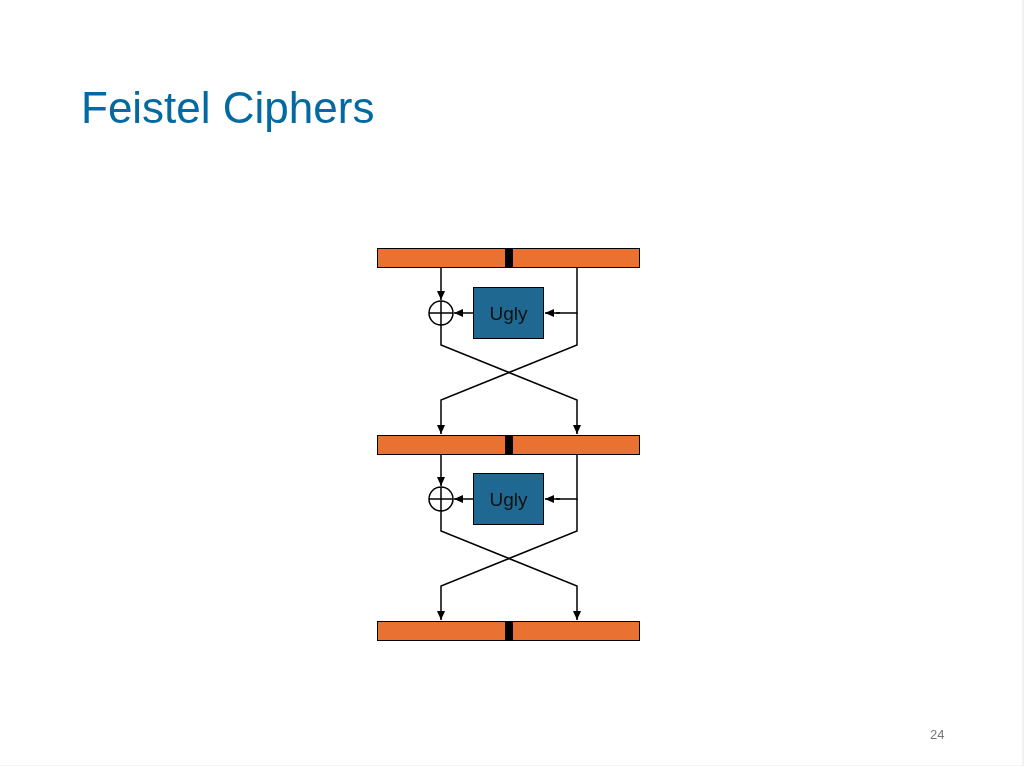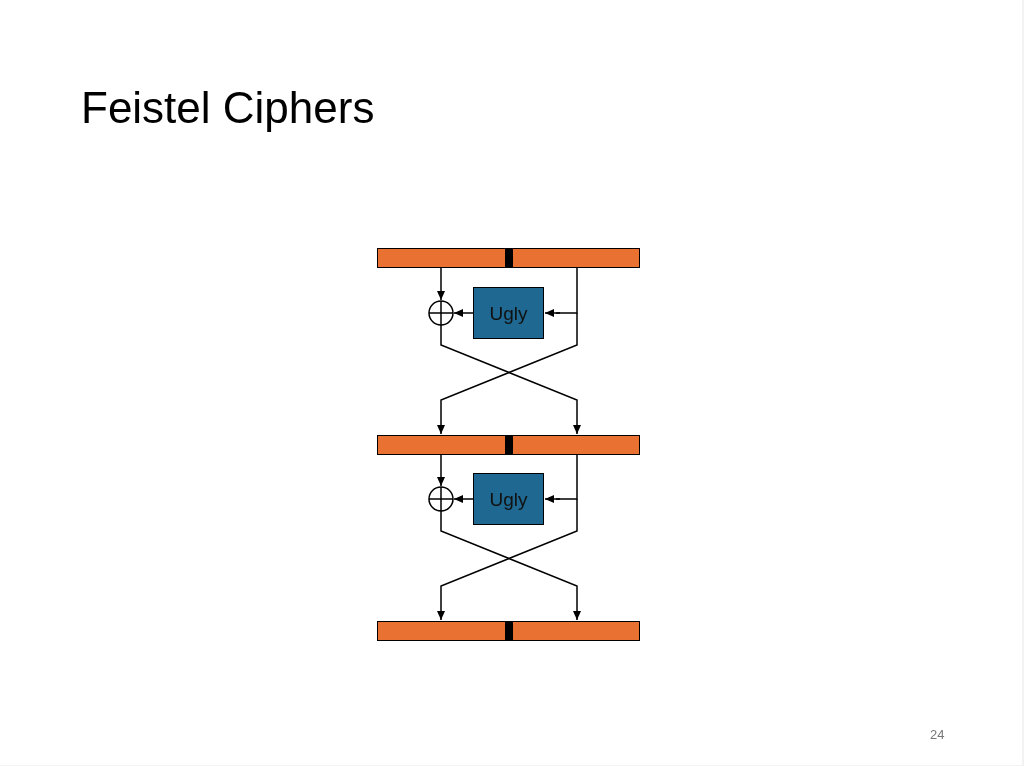--- a/index.html
+++ b/index.html
@@ -7,21 +7,21 @@
       width: 1024px; height: 767px; background: #ffffff;
       position: relative; overflow: hidden;
       font-family: "Liberation Sans", sans-serif;
     }
     .slide-border {
       position: absolute; left: 0; top: 0; width: 1022px; height: 765px;
       border-right: 2px solid #f2f2f2; border-bottom: 1px solid #f4f4f4;
     }
     .title {
       position: absolute; left: 81px; top: 83px;
-      font-size: 44px; color: #000000; letter-spacing: 0px;
+      font-size: 44px; color: #0369a1; letter-spacing: 0px;
     }
     .page-num {
       position: absolute; left: 930px; top: 727px;
       font-size: 13px; color: #777777; text-align: right;
     }
     svg.diagram { position: absolute; left: 0; top: 0; }
     .fn-label { font-family: "Liberation Sans", sans-serif; font-size: 19px; fill: #111111; }
   </style>
 </head>
 <body>

